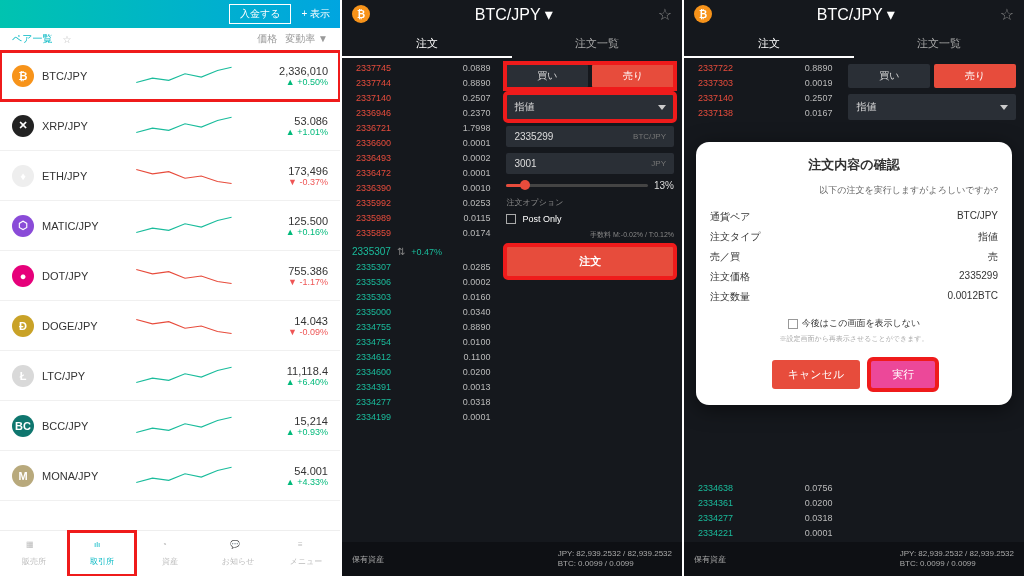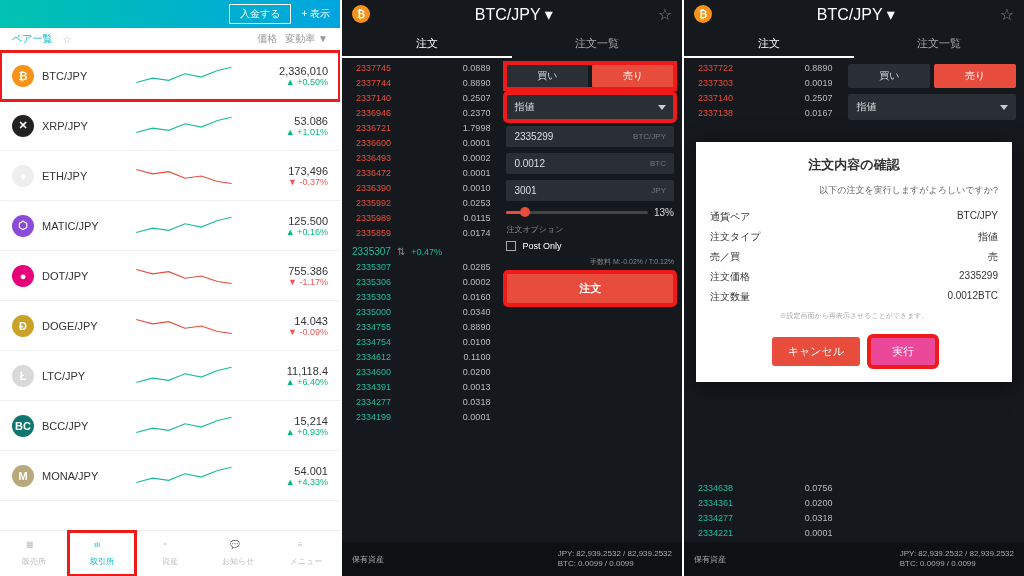--- a/index.html
+++ b/index.html
@@ -61,21 +61,21 @@
   .slider .knob{position:absolute;left:13%;top:-4px;width:10px;height:10px;border-radius:50%;background:#e74c3c;transform:translateX(-50%)}
   .opt-lbl{color:#888;font-size:8px}
   .chk-row{display:flex;align-items:center;gap:6px;color:#fff;font-size:9px}
   .chk{width:10px;height:10px;border:1px solid #aaa}
   .fee{color:#888;font-size:7px;text-align:right}
   .order-btn{background:#e74c3c;color:#fff;text-align:center;padding:8px;border-radius:2px;font-weight:bold;font-size:11px}
   .footer{position:absolute;bottom:0;left:0;right:0;height:34px;background:#0e1014;display:flex;justify-content:space-between;align-items:center;padding:0 10px;font-size:8px;color:#aaa}
   .footer .r{line-height:1.3}
   
   .p3 .order-form .inp, .p3 .sel-box{background:#2a2f36}
-  .modal{position:absolute;left:12px;right:12px;top:142px;background:#fff;color:#333;border-radius:0;padding:14px 14px 16px;box-shadow:0 4px 20px rgba(0,0,0,.5)}
+  .modal{position:absolute;left:12px;right:12px;top:142px;background:#fff;color:#333;border-radius:13px;padding:14px 14px 16px;box-shadow:0 4px 20px rgba(0,0,0,.5)}
   .m-title{text-align:center;font-weight:bold;font-size:13px;margin-bottom:10px}
   .m-sub{text-align:right;font-size:9px;color:#666;margin-bottom:10px}
   .m-row{display:flex;justify-content:space-between;font-size:10px;padding:3px 0}
   .m-chk{text-align:center;font-size:9px;margin-top:10px;display:flex;align-items:center;justify-content:center;gap:4px}
   .m-chk .sq{width:10px;height:10px;border:1px solid #999}
   .m-note{text-align:center;font-size:7px;color:#aaa;margin-top:4px}
   .m-btns{display:flex;gap:10px;margin-top:16px;justify-content:center}
   .m-cancel{background:#e74c3c;color:#fff;padding:7px 16px;border-radius:3px;font-size:11px}
   .m-exec{background:#ec4899;color:#fff;padding:7px 22px;border-radius:3px;font-size:11px}
   .hl{outline:4px solid #ef1b1b;outline-offset:-1px}
@@ -346,24 +346,20 @@
       </div>
       <div class="sel-box hl">
         <span>指値</span>
           <span class="arrow-dn"></span>
       </div>
       <div class="inp">
         <span>2335299</span>
           <span class="unit">BTC/JPY</span>
       </div>
       <div class="inp">
-        <span>0.0012</span>
-          <span class="unit">BTC</span>
-      </div>
-      <div class="inp">
         <span>3001</span>
           <span class="unit">JPY</span>
       </div>
       <div class="slider-row">
         <div class="slider">
             <div class="fill"></div>
             <div class="knob"></div>
           </div>
         <span>13%</span>
       </div>
@@ -465,20 +461,24 @@
         </div>
         <div class="m-row">
           <span>注文価格</span>
           <span>2335299</span>
         </div>
         <div class="m-row">
           <span>注文数量</span>
           <span>0.0012BTC</span>
         </div>
       </div>
+    <div class="m-chk">
+      <span class="sq"></span>
+        <span>今後はこの画面を表示しない</span>
+    </div>
     <div class="m-note">※設定画面から再表示させることができます。</div>
     <div class="m-btns">
       <div class="m-cancel">キャンセル</div>
       <div class="m-exec hl">実行</div>
     </div>
   </div>
 
   <div class="footer">
     <span>保有資産</span>
     <div class="r">

